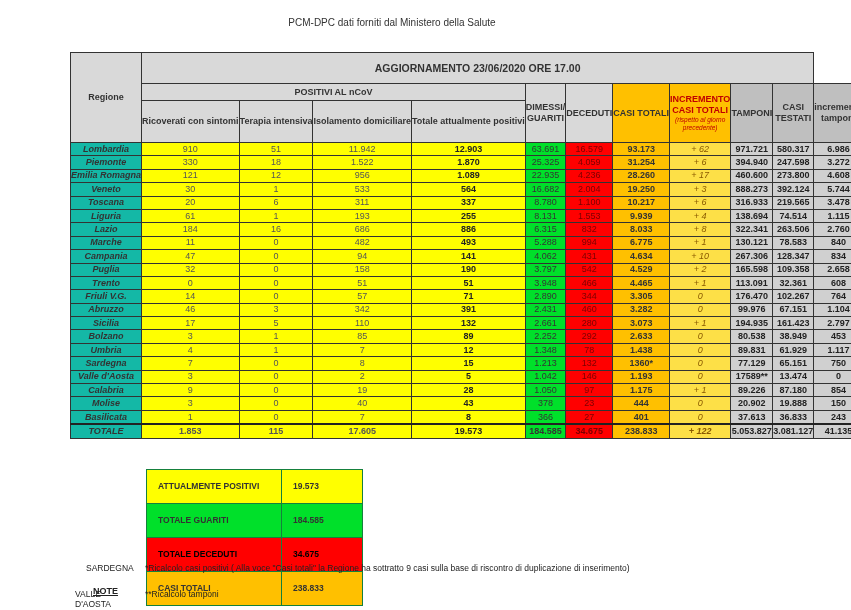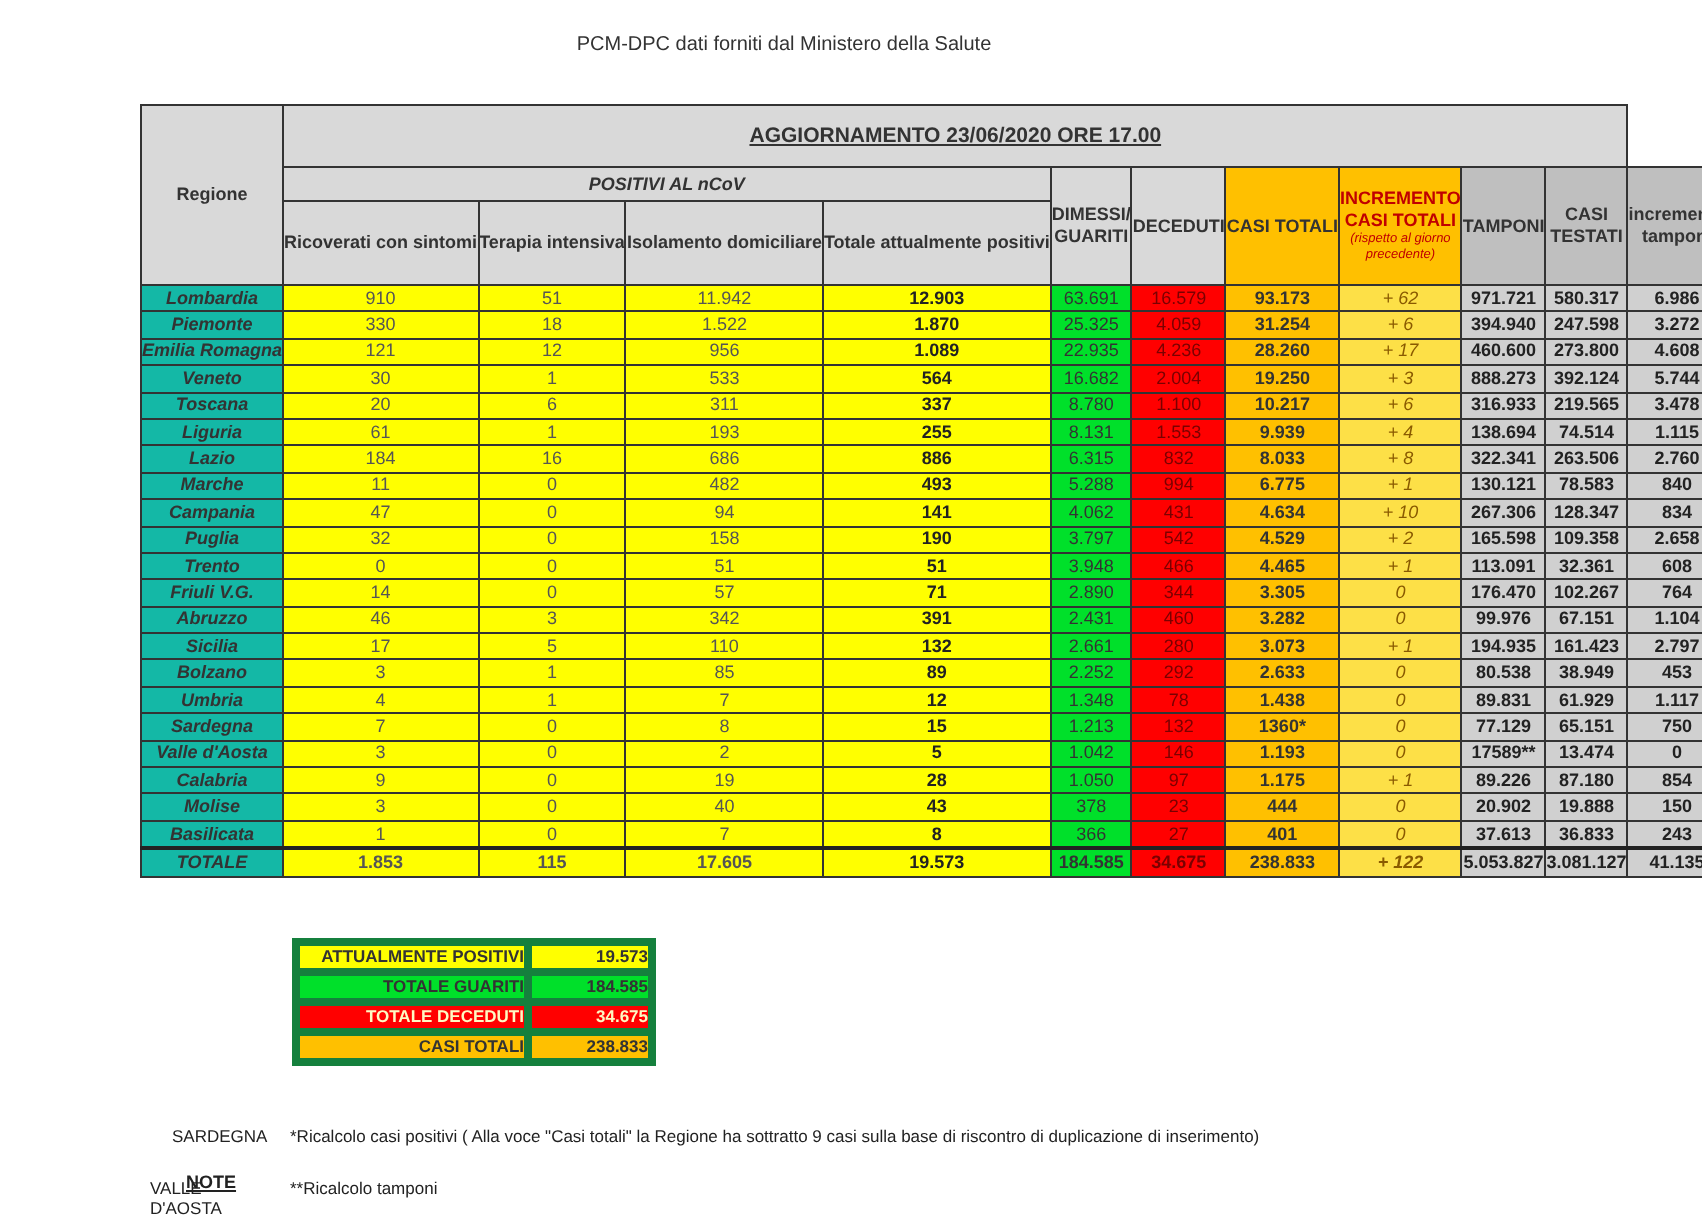--- a/index.html
+++ b/index.html
@@ -5,41 +5,41 @@
   html, body { margin:0; padding:0; background:#ffffff; }
   body { width:851px; height:610px; position:relative; overflow:hidden;
          font-family:"Liberation Sans", sans-serif; color:#222; }
   .source { position:absolute; top:17px; left:0; width:784px; text-align:center;
             font-size:10px; color:#333; }
   table.main { position:absolute; left:70px; top:52px; border-collapse:collapse;
                table-layout:fixed; }
   table.main td, table.main th { border:1px solid #333; padding:0; text-align:center;
                font-size:9px; line-height:11px; overflow:hidden; white-space:nowrap; }
   table.main th { font-weight:bold; color:#333; background:#d9d9d9; }
-  .hdr-title { font-size:10.5px !important; height:30px; background:#d9d9d9;text-decoration:underline; }
-  .hdr-pos { height:16px;font-style:italic; }
+  .hdr-title { font-size:10.5px !important; height:30px; background:#d9d9d9; }
+  .hdr-pos { height:16px; }
   .hdr-sub th { height:41px; white-space:normal;margin-top:24px; }
   .gray-hdr { background:#bfbfbf !important; }
   .orange-hdr { background:#ffc000 !important; }
   .incr-note { font-style:italic; font-weight:normal; font-size:6.5px; color:#c00000; display:block; line-height:8px; }
   .incr-main { color:#c00000; }
   td.reg { background:#14b8a6; font-weight:bold; color:#333;font-style:italic; }
   tr.data td { height:12.4px; }
   td.y { background:#ffff00; color:#555; }
   td.yb { background:#ffff00; color:#222; font-weight:bold; }
   td.g { background:#00e02a; color:#333; }
   td.r { background:#ff0000; color:#7a0000; }
   td.o { background:#ffc000; color:#333; font-weight:bold; }
   td.oi { background:#fde047; color:#8a5a00; font-style:italic; }
   td.gr { background:#d0d0d0; color:#222; font-weight:bold; }
   tr.total td { font-weight:bold; border-top:2px solid #222; }
   .tamp-corner { position:absolute; left:730px; top:52px; width:59px; height:31px; background:#d9d9d9; }
   table.summary { position:absolute; left:146px; top:469px; border-collapse:collapse; }
-  table.summary td { border:4px solid #15803d; font-size:8.5px; font-weight:bold; text-align:right;
-                     height:11px; padding:0; line-height:11px; }
+  table.summary td { border:1px solid #15803d; font-size:8.5px; font-weight:bold; text-align:left;
+                     height:11px; padding:11px; line-height:11px; }
   table.summary td.lab { width:112px; }
   table.summary td.val { width:58px; }
   .notes-title { position:absolute; left:93px; top:542px; font-size:9px; font-weight:bold;
                  text-decoration:underline; color:#222;margin-top:44px; }
   .note-row { position:absolute; font-size:8.5px; color:#222; }
   .note-key { position:absolute; }
   .note-text { position:absolute; white-space:nowrap; }
 </style>
 </head>
 <body>
@@ -404,21 +404,21 @@
 <table class="summary">
   <tbody id="summary-body">
       <tr style="background: rgb(255, 255, 0); color: rgb(51, 51, 51);">
         <td class="lab">ATTUALMENTE POSITIVI</td>
         <td class="val">19.573</td>
       </tr>
       <tr style="background: rgb(0, 224, 42); color: rgb(51, 51, 51);">
         <td class="lab">TOTALE GUARITI</td>
         <td class="val">184.585</td>
       </tr>
-      <tr style="background: rgb(255, 0, 0); color: #fef9c3;">
+      <tr style="background: rgb(255, 0, 0); color: #000000;">
         <td class="lab">TOTALE DECEDUTI</td>
         <td class="val">34.675</td>
       </tr>
       <tr style="background: rgb(255, 192, 0); color: rgb(51, 51, 51);">
         <td class="lab">CASI TOTALI</td>
         <td class="val">238.833</td>
       </tr>
     </tbody>
 </table>
 

